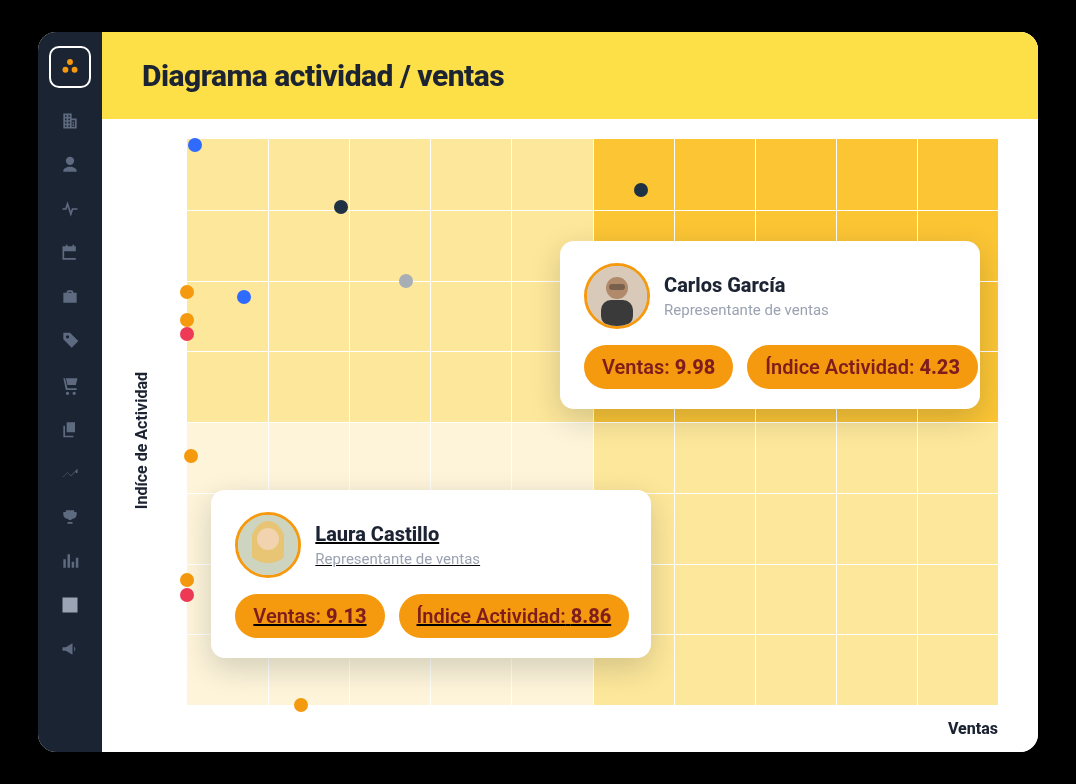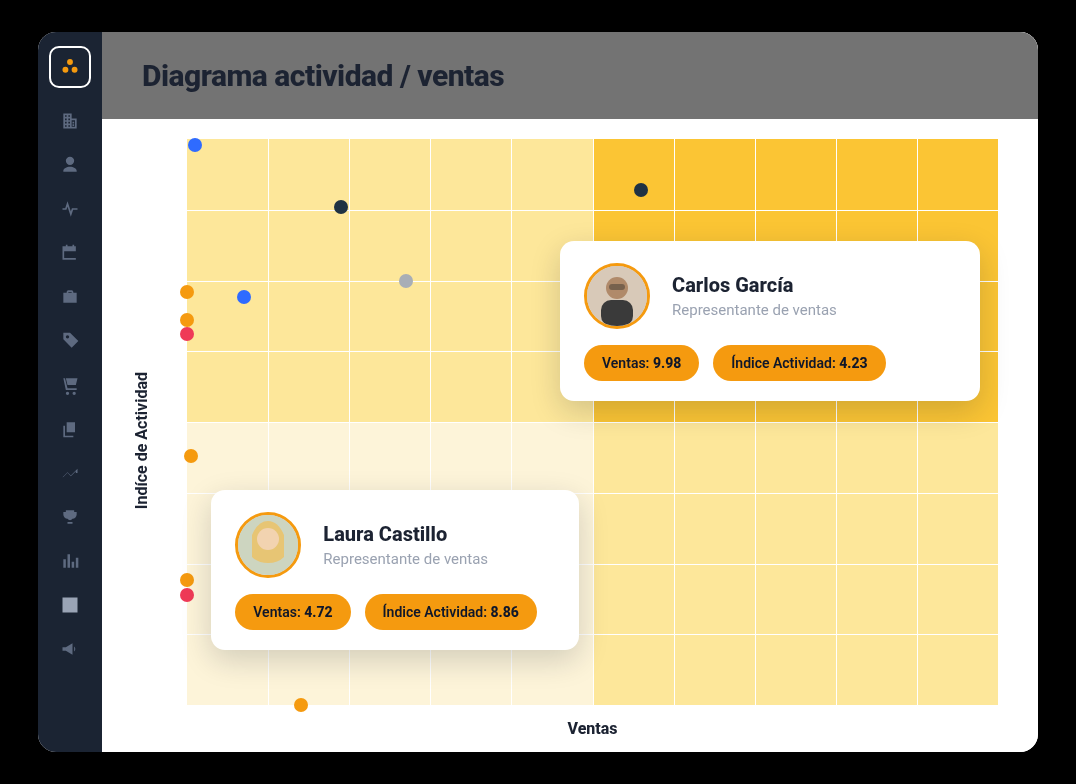--- a/index.html
+++ b/index.html
@@ -49,21 +49,21 @@
   .side-icon svg { width: 20px; height: 20px; fill: currentColor; }
 
   .main {
     flex: 1;
     display: flex;
     flex-direction: column;
     background: #fff;
     min-width: 0;
   }
   .header {
-    background: #737373;
+    background: #fde047;
     padding: 26px 40px;
   }
   .header h1 {
     font-size: 30px;
     font-weight: 800;
     color: #1c2332;
     letter-spacing: -.5px;
   }
 
   .chart-wrap {
@@ -116,45 +116,45 @@
     position: absolute;
     background: #fff;
     border-radius: 14px;
     box-shadow: 0 10px 30px rgba(15,25,45,.18);
     padding: 22px 24px 20px 24px;
     display: flex;
     flex-direction: column;
     gap: 16px;
     z-index: 10;
   }
-  .tooltip .row1 { display:flex; align-items:center; gap:22px; }
+  .tooltip .row1 { display:flex; align-items:center; gap:14px; }
   .avatar {
     width: 66px; height: 66px; border-radius: 50%;
     border: 3px solid #f59a0f;
     background: #ddd;
     display:flex; align-items:center; justify-content:center;
     overflow:hidden;
   }
   .avatar svg { width: 100%; height: 100%; }
   .tooltip .name { font-size: 20px; font-weight: 800; color:#1c2332; }
   .tooltip .role { font-size: 15px; color:#9aa2b1; margin-top:4px; }
   .pill-row { display:flex; gap:14px; }
   .pill {
     background:#f59a0f;
-    color:#0f172a;
-    font-size:14px;
+    color:#7f1d1d;
+    font-size:20px;
     font-weight:600;
     padding:10px 18px;
     border-radius: 999px;
     white-space: nowrap;
   }
   .pill b { font-weight:800; }
 
   .xlabel {
-    text-align: center;
+    text-align: right;
     font-size: 16px;
     font-weight: 800;
     color:#1c2332;
     padding: 14px 0 4px 0;
     margin-left: 30px;
   }
 </style>
 </head>
 <body>
 
@@ -282,37 +282,37 @@
                 <div class="name">Carlos García</div>
                 <div class="role">Representante de ventas</div>
               </div>
             </div>
             <div class="pill-row">
               <div class="pill"><span>Ventas:</span> <b>9.98</b></div>
               <div class="pill"><span>Índice Actividad:</span> <b>4.23</b></div>
             </div>
           </div>
 
-          <div class="tooltip" style="left:3%; top:62%; width:368px;">
+          <div class="tooltip" style="left:3%; top:62%; width:440px;text-decoration:underline;">
             <div class="row1">
               <div class="avatar">
                 <svg viewBox="0 0 60 60">
                     <rect width="60" height="60" fill="#cdd5c0"></rect>
                     <circle cx="30" cy="24" r="12" fill="#f2d3b0"></circle>
                     <path d="M14 20q6-14 16-14t16 14v22q-6 6-16 6t-16-6z" fill="#e7c574"></path>
                     <circle cx="30" cy="24" r="11" fill="#f2d3b0"></circle>
                   </svg>
               </div>
               <div>
                 <div class="name">Laura Castillo</div>
                 <div class="role">Representante de ventas</div>
               </div>
             </div>
             <div class="pill-row">
-              <div class="pill"><span>Ventas:</span> <b>4.72</b></div>
+              <div class="pill"><span>Ventas:</span> <b>9.13</b></div>
               <div class="pill"><span>Índice Actividad:</span> <b>8.86</b></div>
             </div>
           </div>
         <div class="pt c-blue" style="left: 1%; top: 1%;"></div>
             <div class="pt c-blue" style="left: 7%; top: 28%;"></div>
             <div class="pt c-navy" style="left: 19%; top: 12%;"></div>
             <div class="pt c-navy" style="left: 56%; top: 9%;"></div>
             <div class="pt c-gray" style="left: 27%; top: 25%;"></div>
             <div class="pt c-orange" style="left: 0%; top: 27%;"></div>
             <div class="pt c-orange" style="left: 0%; top: 32%;"></div>

